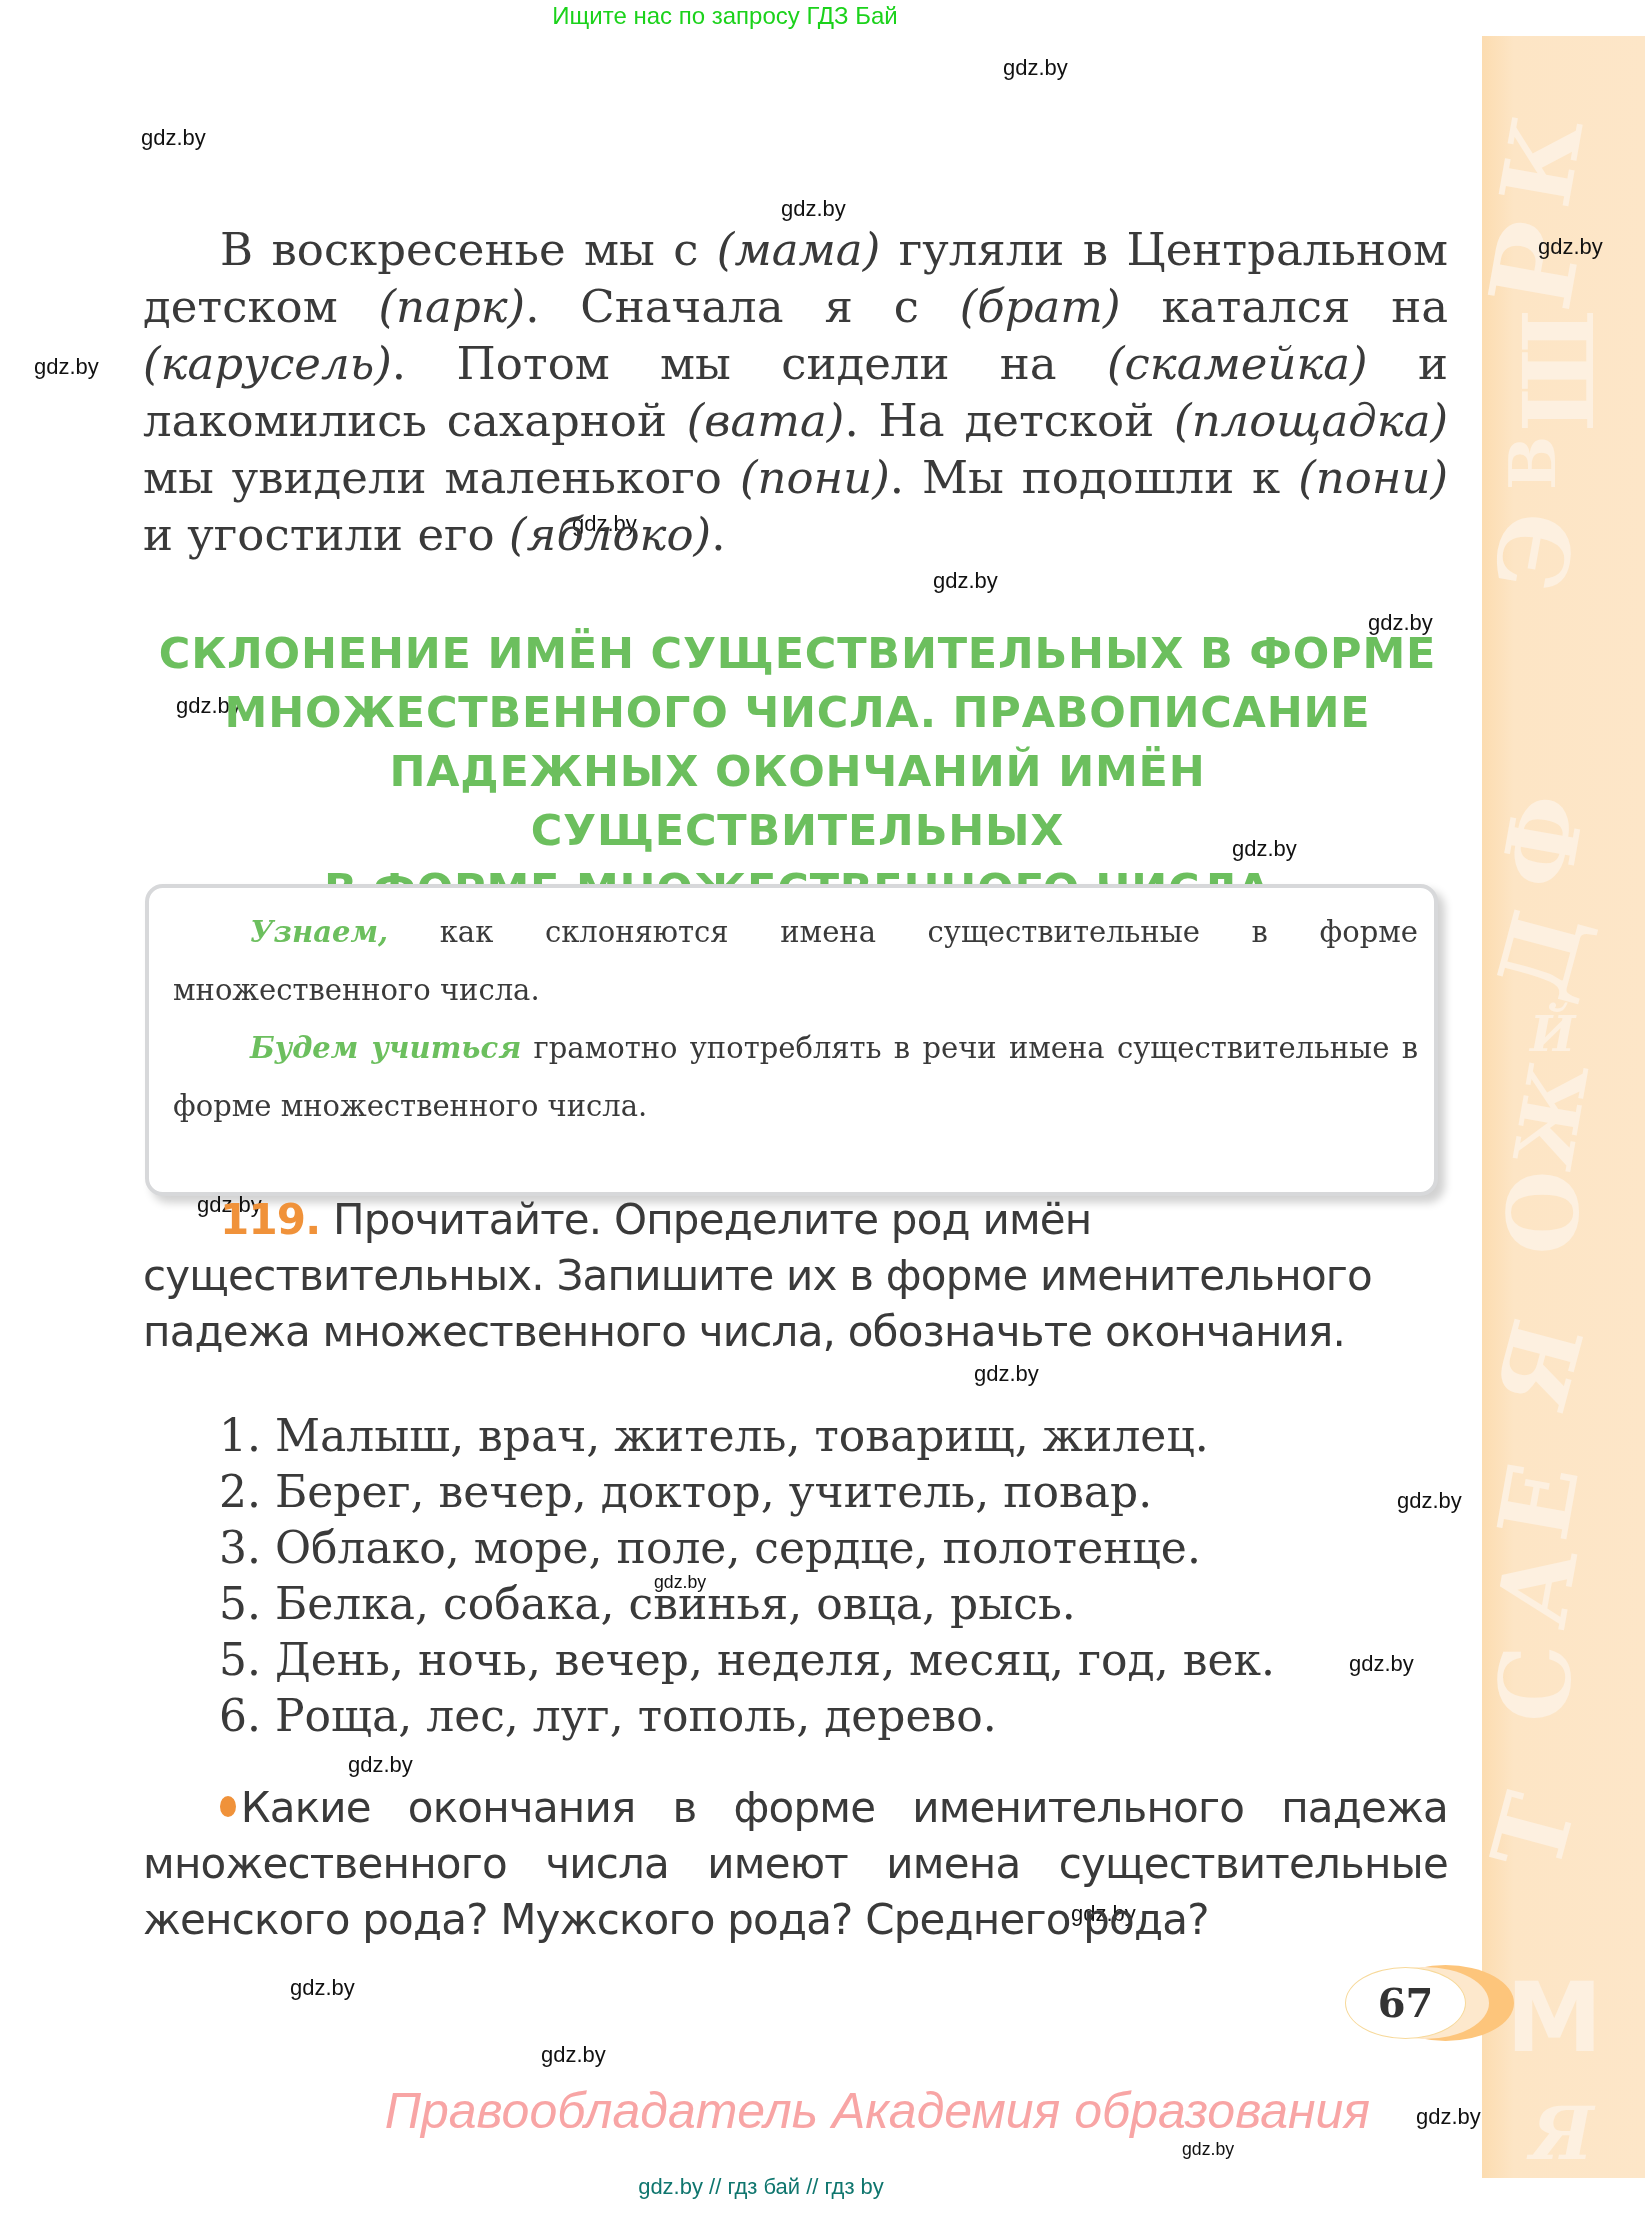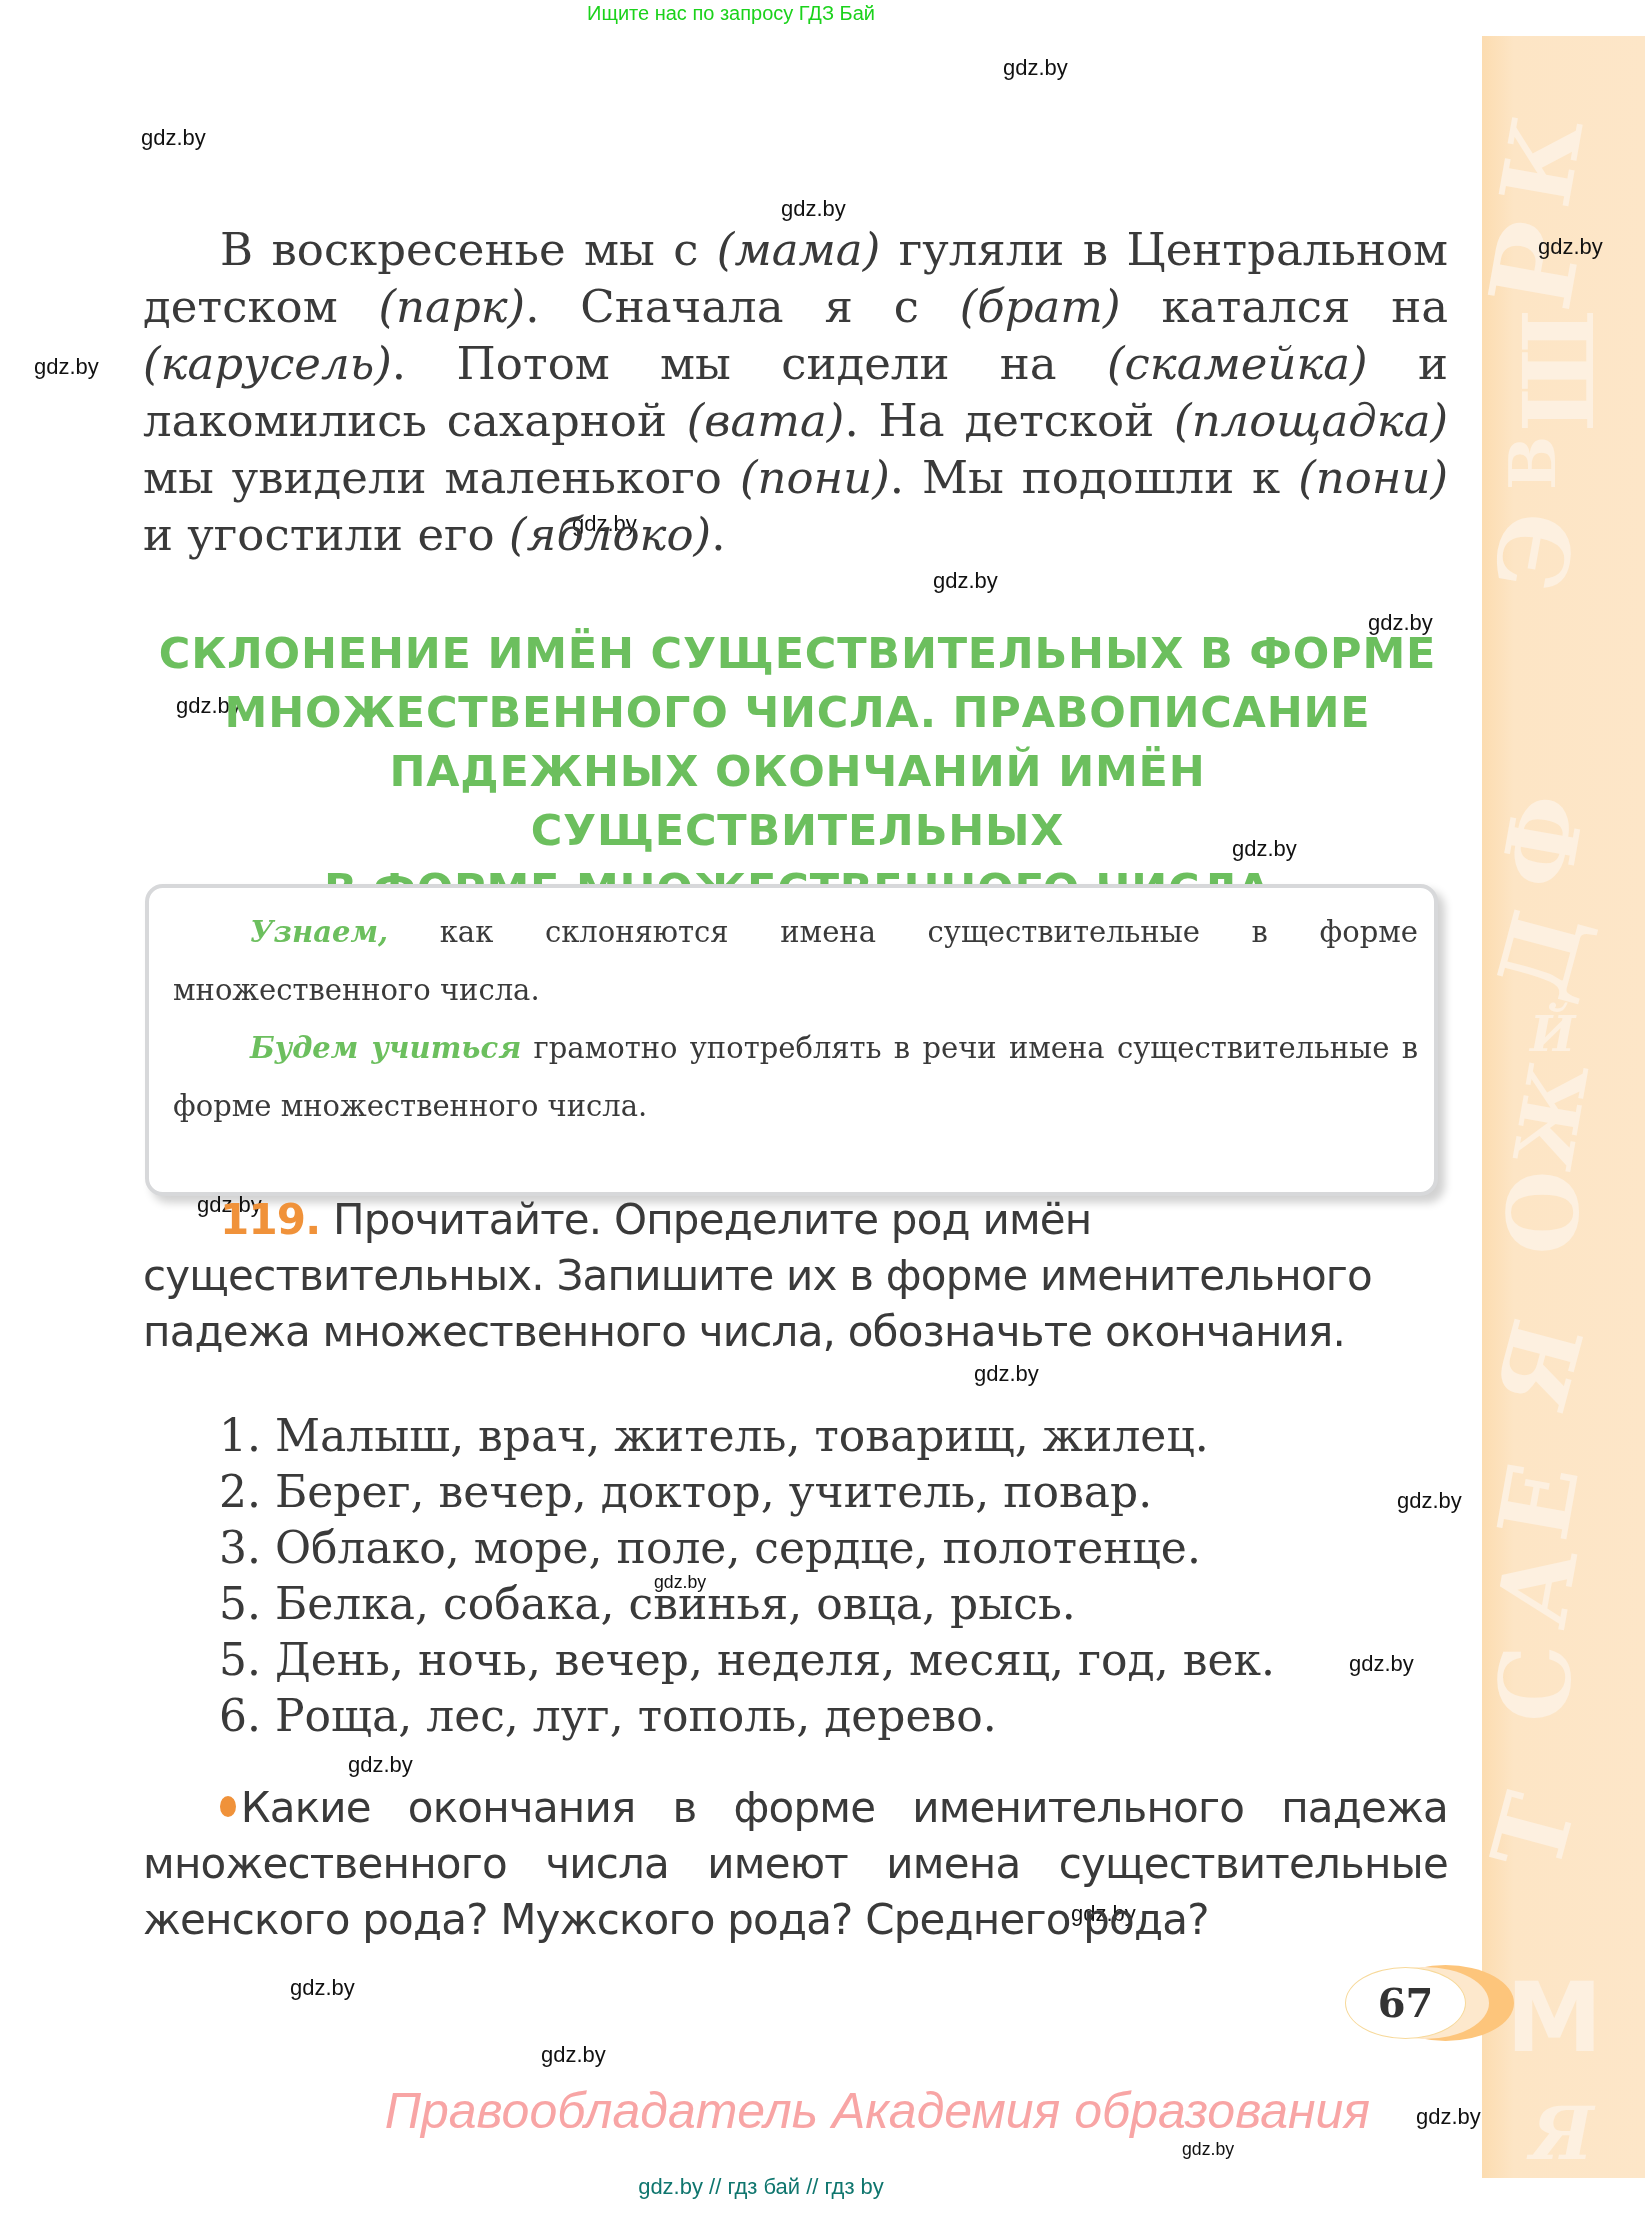--- a/index.html
+++ b/index.html
@@ -20,22 +20,22 @@
     font-weight: bold; font-size: 97px; line-height: 1;
     transform-origin: center center;
   }
 
   
   .wm {
     position: absolute; font-family: "Liberation Sans", sans-serif;
     font-size: 22px; color: #111; letter-spacing: 0px;
   }
   .top-banner {
-    position: absolute; left: 6px; top: 1.6px; width: 1450px; text-align: center;
-    font-family: "Liberation Sans", sans-serif; font-size: 20px; color: #1bd21b;
+    position: absolute; left: 0; top: 1.6px; width: 1450px; text-align: center;
+    font-family: "Liberation Sans", sans-serif; font-size: 24px; color: #1bd21b;
   }
 
   
   .para {
     position: absolute; left: 143px; width: 1305px;
     font-family: "DejaVu Serif", serif; font-size: 45px; line-height: 57px;
     color: #3a3a3a; text-align: justify;
   }
   .para i { font-style: italic; }
   .indent { display: inline-block; width: 77px; }

